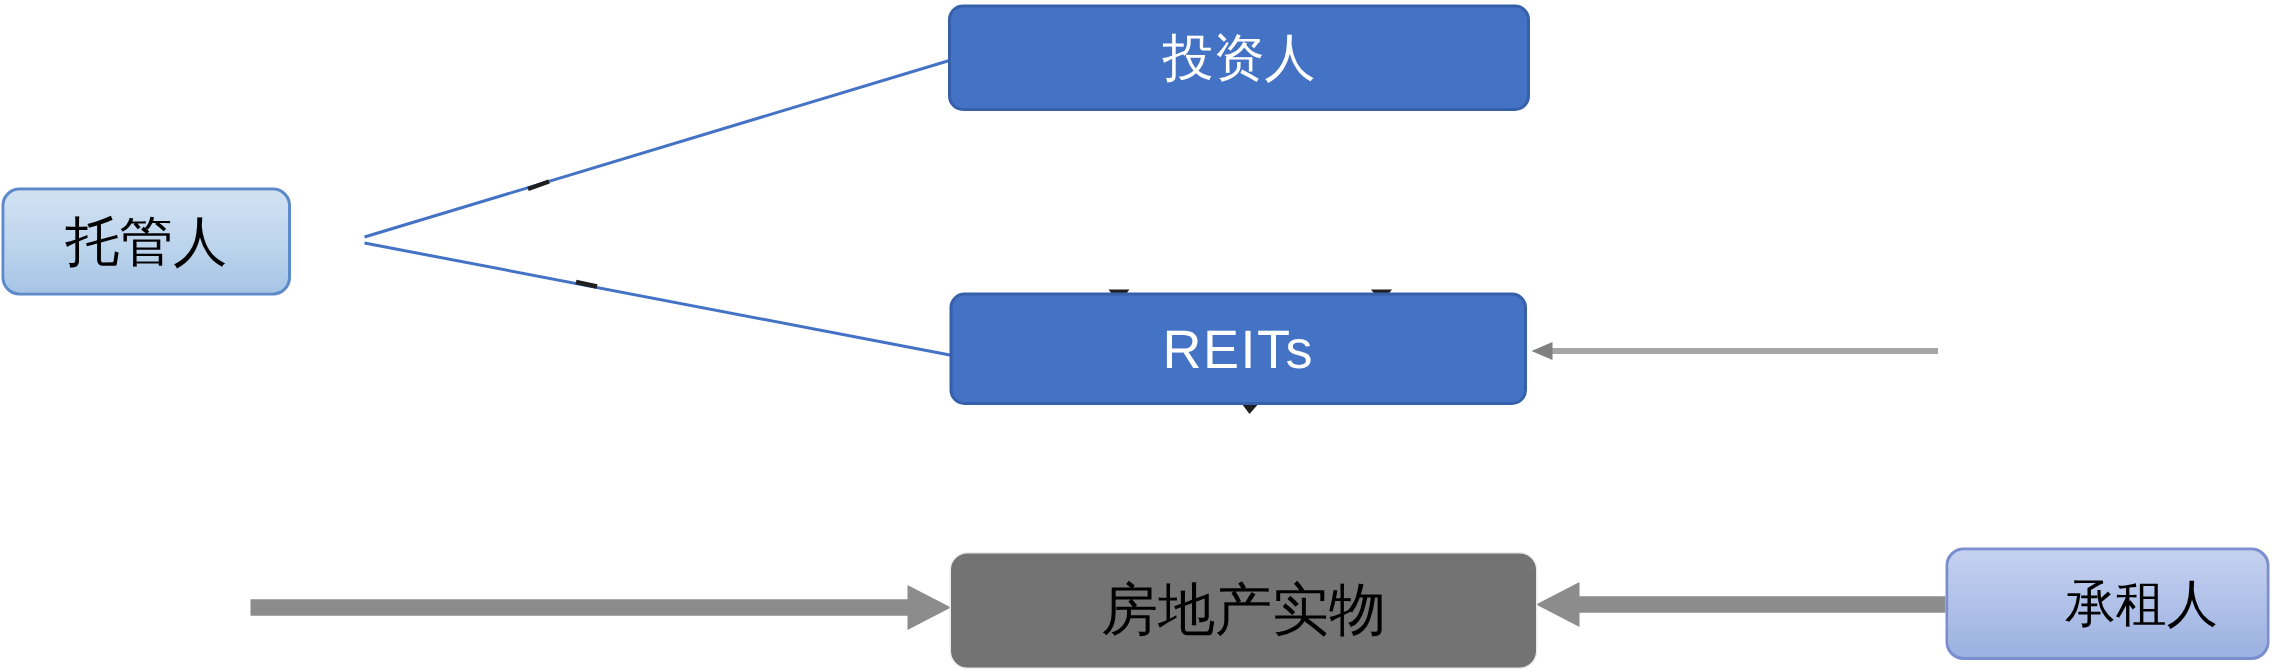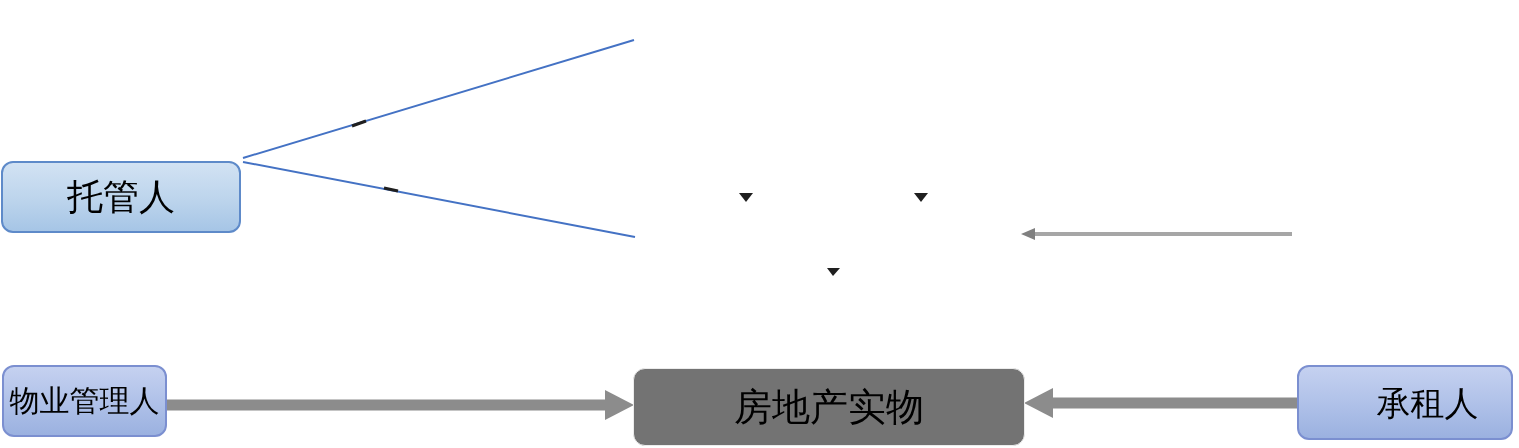--- a/index.html
+++ b/index.html
@@ -45,21 +45,21 @@
     color: #000000;
   }
   .node-white {
     background: #737373;
     border: 1px solid #ececec;
     border-radius: 12px;
     color: #000000;
   }
   
   #node-investor        { left: 632px;  top: 3px;   width: 388px; height: 71px; font-size: 34px; }
-  #node-custodian       { left: 1px;    top: 125px; width: 240px; height: 72px; font-size: 36px; margin-top: 36px; }
+  #node-custodian       { left: 1px;    top: 125px; width: 193px; height: 72px; font-size: 36px; }
   #node-reits           { left: 633px;  top: 195px; width: 385px; height: 75px; font-size: 36px; letter-spacing: 1px; }
   #node-fund-manager    { left: 1292px; top: 198px; width: 221px; height: 71px; font-size: 32px; }
   #node-property-manager{ left: 2px;    top: 365px; width: 165px; height: 72px; font-size: 30px; }
   #node-real-estate     { left: 633px;  top: 368px; width: 392px; height: 78px; font-size: 38px; }
   #node-lessee          { left: 1297px; top: 365px; width: 216px; height: 75px; font-size: 34px; padding-left: 45px; }
 </style>
 </head>
 <body>
 
 <div id="canvas">
@@ -80,30 +80,33 @@
     <polygon points="634,405 605,390 605,420" fill="#8C8C8C"></polygon>
 
     <line x1="1297" y1="403" x2="1051" y2="403" stroke="#8C8C8C" stroke-width="11"></line>
     <polygon points="1024,403 1053,388 1053,418" fill="#8C8C8C"></polygon>
 
     <polygon points="739,193 753,193 746,202" fill="#1f1f1f"></polygon>
     <polygon points="914,193 928,193 921,202" fill="#1f1f1f"></polygon>
     <polygon points="827,268 840,268 833,276" fill="#1f1f1f"></polygon>
   </svg>
 
+  <div id="node-investor" class="node node-blue">
+    <span>投资人</span>
+  </div>
 
   <div id="node-custodian" class="node node-pale">
     <span>托管人</span>
   </div>
 
+  <div id="node-reits" class="node node-blue">
+    <span>REITs</span>
+  </div>
 
 
-  <div id="node-property-manager" class="node node-peri">
-    <span>物业管理人</span>
-  </div>
 
   <div id="node-real-estate" class="node node-white">
     <span>房地产实物</span>
   </div>
 
   <div id="node-lessee" class="node node-peri">
     <span>承租人</span>
   </div>
 
 </div>

